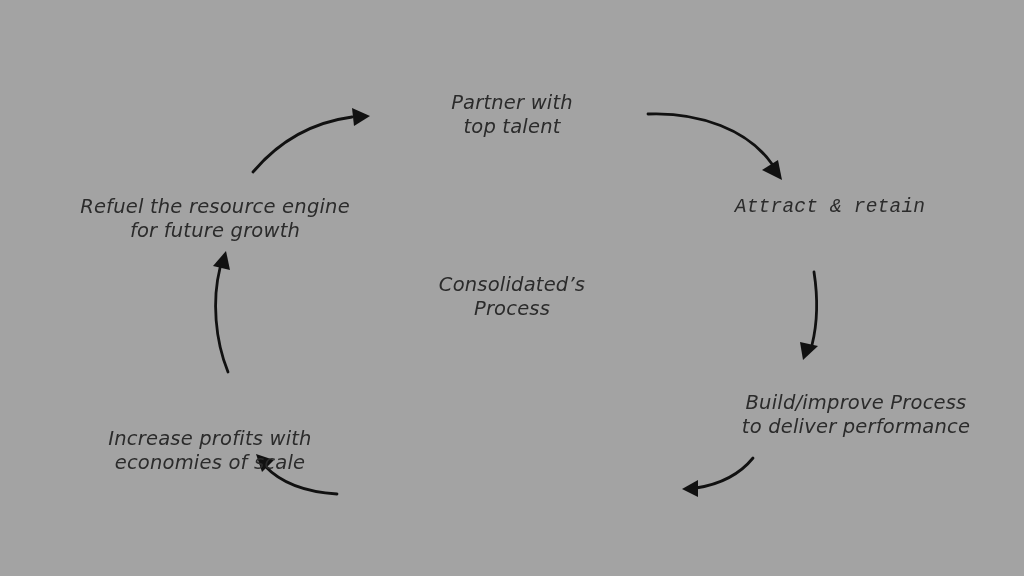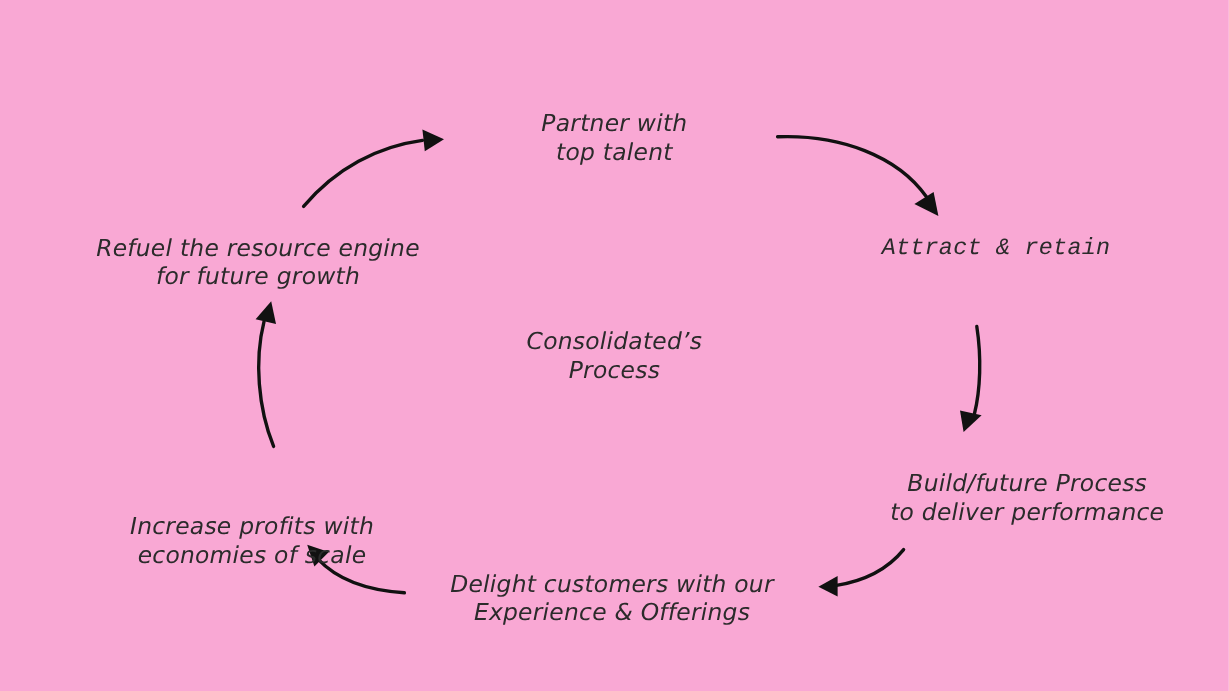--- a/index.html
+++ b/index.html
@@ -51,21 +51,21 @@
       stroke-width: 2.8;
       stroke-linecap: round;
     }
     svg.arrows polygon.head {
       fill: #111111;
     }
   </style>
 </head>
 <body>
 
-<div class="canvas" style="background: #f9a8d4;">
+<div class="canvas" style="background: #a3a3a3;">
 
   <svg class="arrows" viewBox="0 0 1024 576">
 
     <g>
       <path class="stroke" d="M 253 172 C 280 140, 315 122, 352 117" style="stroke: rgb(17, 17, 17);"></path>
       <polygon class="head" points="370,116 352,108 354,126" style="fill: rgb(17, 17, 17);"></polygon>
     </g>
 
     <g>
       <path class="stroke" d="M 648 114 C 700 112, 748 130, 772 164" style="stroke: rgb(17, 17, 17);"></path>
@@ -96,28 +96,24 @@
   <div class="node" id="n-partner" style="color: rgb(43, 43, 43);">
     <span>Partner with</span>
     <span>top talent</span>
   </div>
 
   <div class="node" id="n-attract" style="color: rgb(43, 43, 43);">
     <span>Attract &amp; retain</span>
   </div>
 
   <div class="node" id="n-build" style="color: rgb(43, 43, 43);">
-    <span>Build/future Process</span>
+    <span>Build/improve Process</span>
     <span>to deliver performance</span>
   </div>
 
-  <div class="node" id="n-delight" style="color: rgb(43, 43, 43);">
-    <span>Delight customers with our</span>
-    <span>Experience &amp; Offerings</span>
-  </div>
 
   <div class="node" id="n-increase" style="color: rgb(43, 43, 43); margin-top: 36px;">
     <span>Increase profits with</span>
     <span>economies of scale</span>
   </div>
 
   <div class="node" id="n-refuel" style="color: rgb(43, 43, 43);">
     <span>Refuel the resource engine</span>
     <span>for future growth</span>
   </div>

